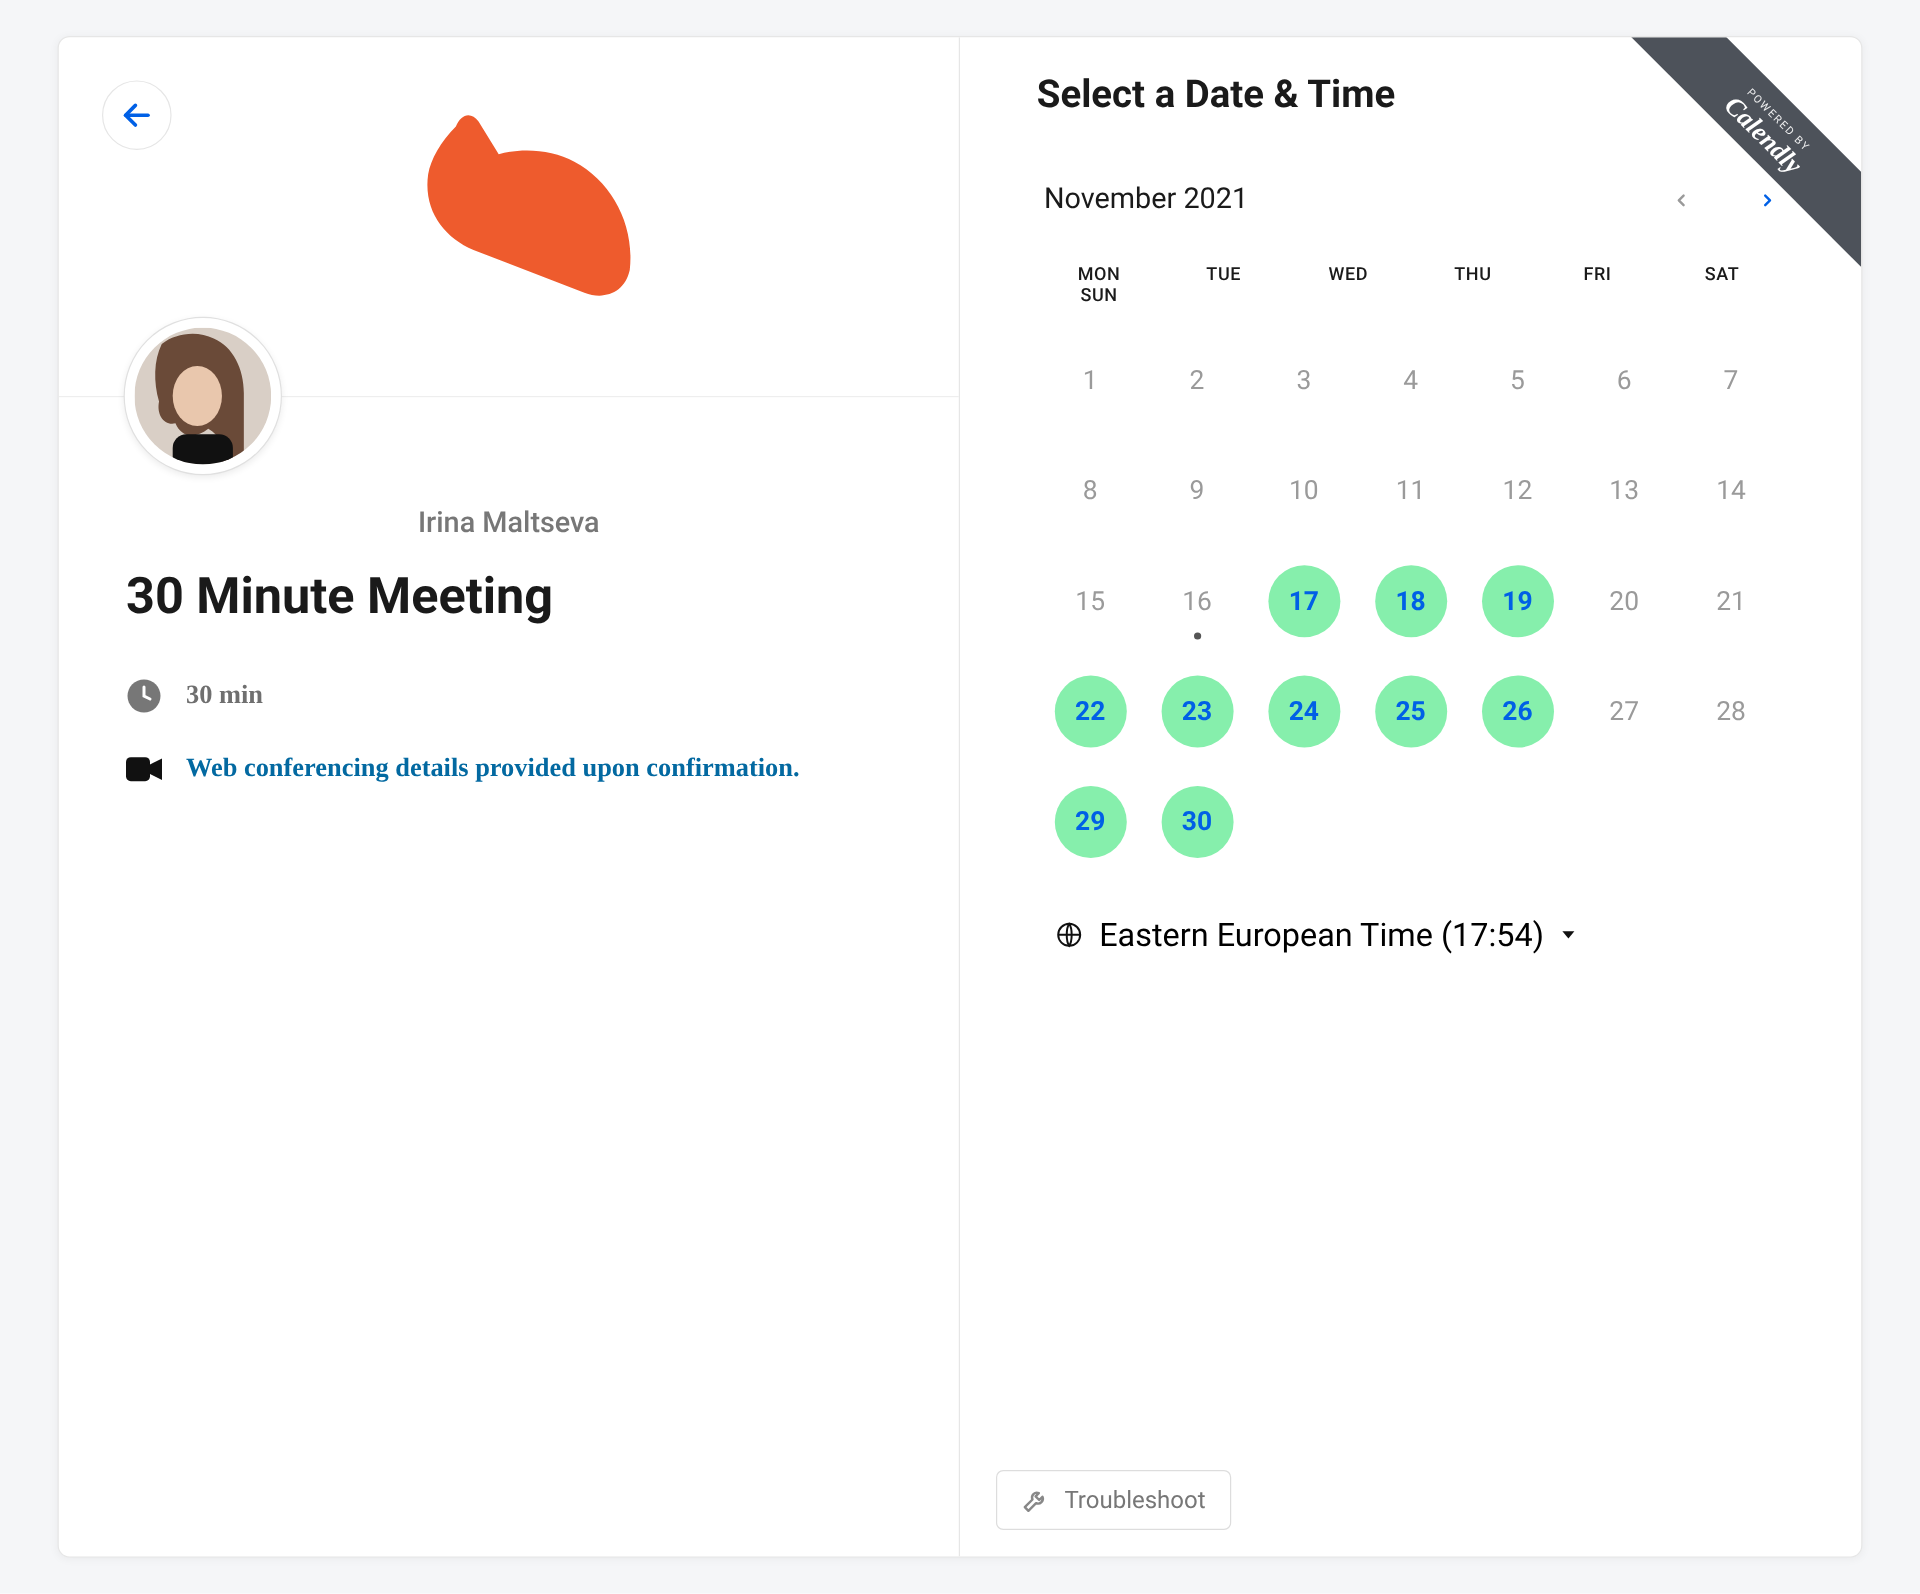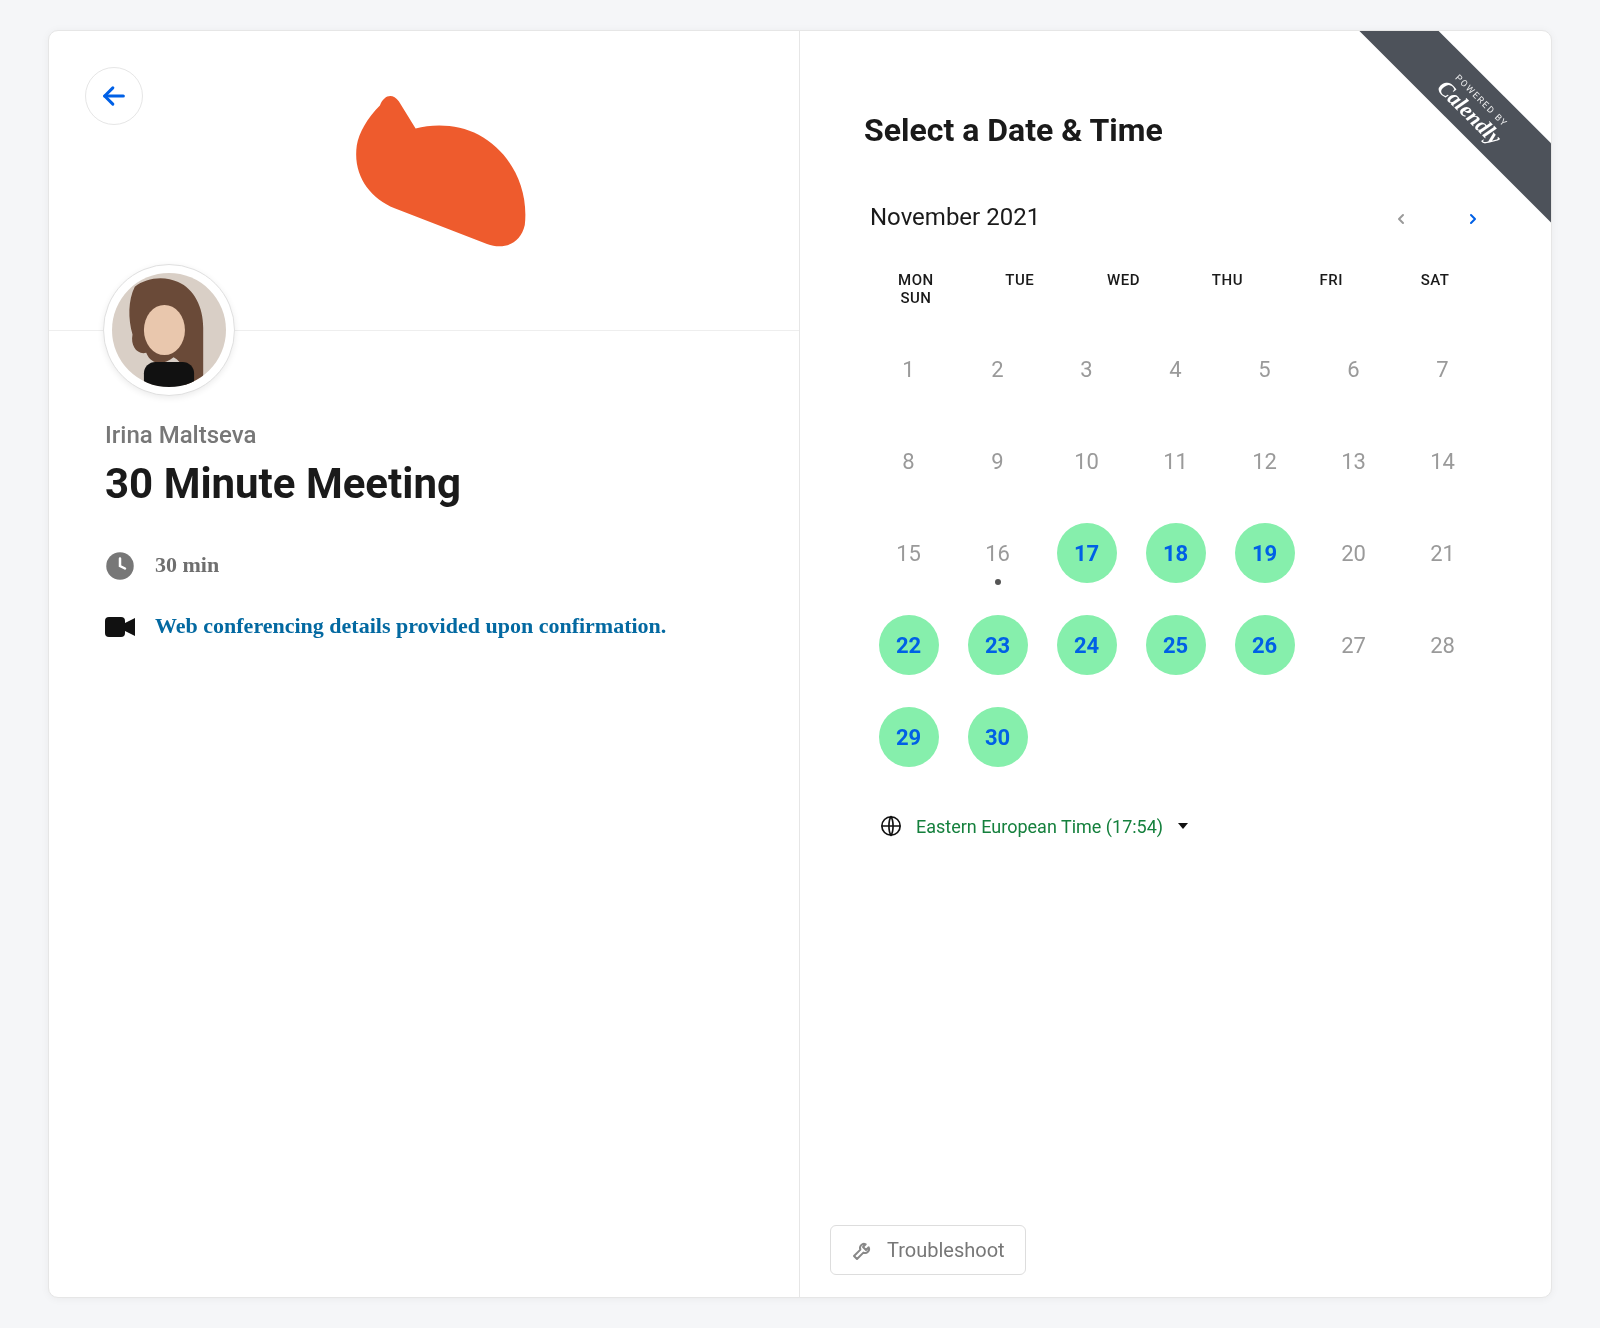--- a/index.html
+++ b/index.html
@@ -66,23 +66,24 @@
     justify-content: center;
   }
   .avatar {
     width: 114px;
     height: 114px;
     border-radius: 50%;
     overflow: hidden;
   }
   .left-body { padding: 90px 56px 0 56px; }
   .host-name {
+    text-align: center;
     font-size: 24px;
     color: #777;
-    margin-bottom: 10px;
+    margin-bottom: 24px;
     font-weight: 500;
   }
   .meeting-title {
     font-size: 42px;
     font-weight: 700;
     color: #1a1a1a;
     margin-bottom: 40px;
   }
   .info-row {
     display: flex;
@@ -96,21 +97,21 @@
   .info-row .txt { color: #6f6f6f; line-height: 1.5; max-width: 560px; flex: 1; font-family: Liberation Serif, serif; }
   .info-row.black .txt { color: #0369a1; font-weight: 600; }
   .icon-circle {
     width: 30px; height: 30px; flex-shrink: 0;
     display:flex; align-items:center; justify-content:center;
     margin-top: 3px;
   }
   
   .right {
     width: 50%;
-    padding: 80px 64px 20px 64px;
+    padding: 28px 64px 20px 64px;
     display: flex;
     flex-direction: column;
     position: relative;
   }
   .right-title {
     font-size: 32px;
     font-weight: 700;
     color: #1a1a1a;
     margin-bottom: 54px;
   }
@@ -169,22 +170,22 @@
     width: 6px; height: 6px;
     border-radius: 50%;
     background: #555;
   }
   .tz-row {
     display: flex;
     align-items: center;
     gap: 14px;
     margin-top: 44px;
     margin-left: 16px;
-    font-size: 18px;
-    color: #15803d;
+    font-size: 27px;
+    color: #000000;
     cursor: pointer;
   }
   .troubleshoot {
     position: absolute;
     bottom: 22px;
     left: 30px;
     display: flex;
     align-items: center;
     gap: 12px;
     border: 1px solid #ddd;

